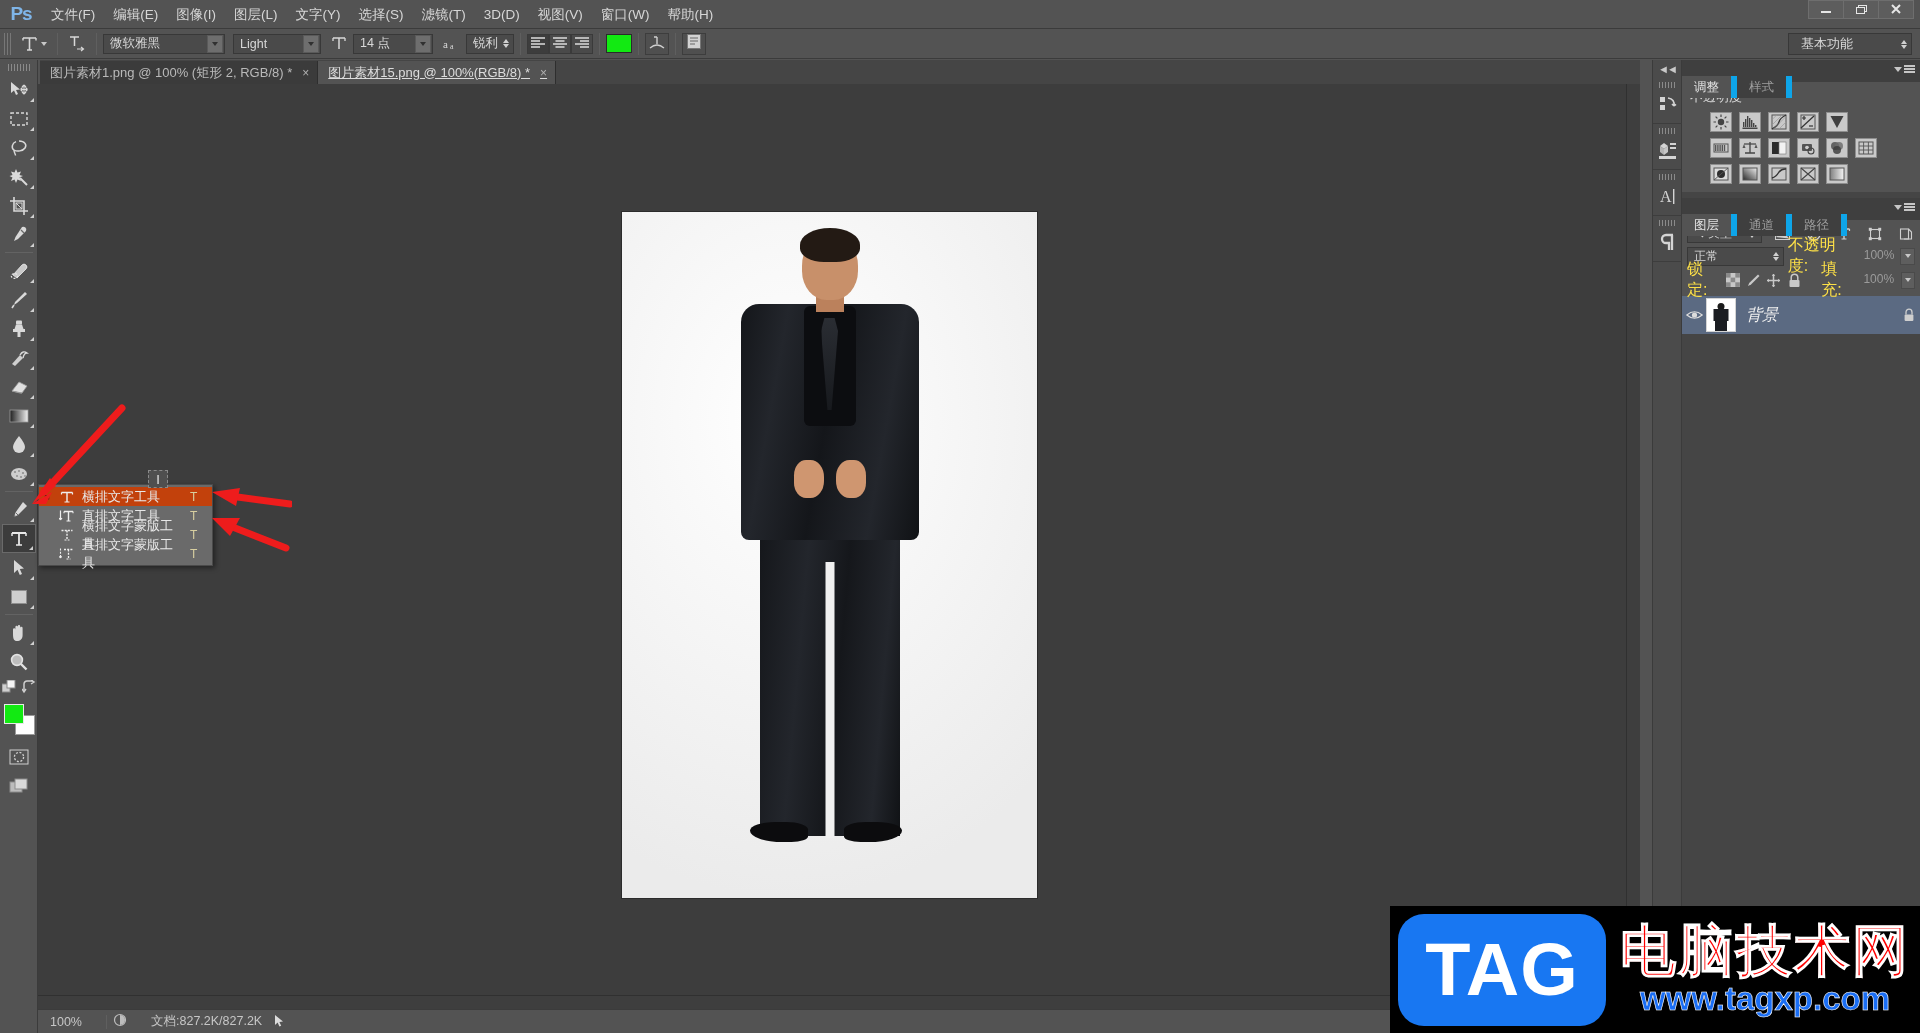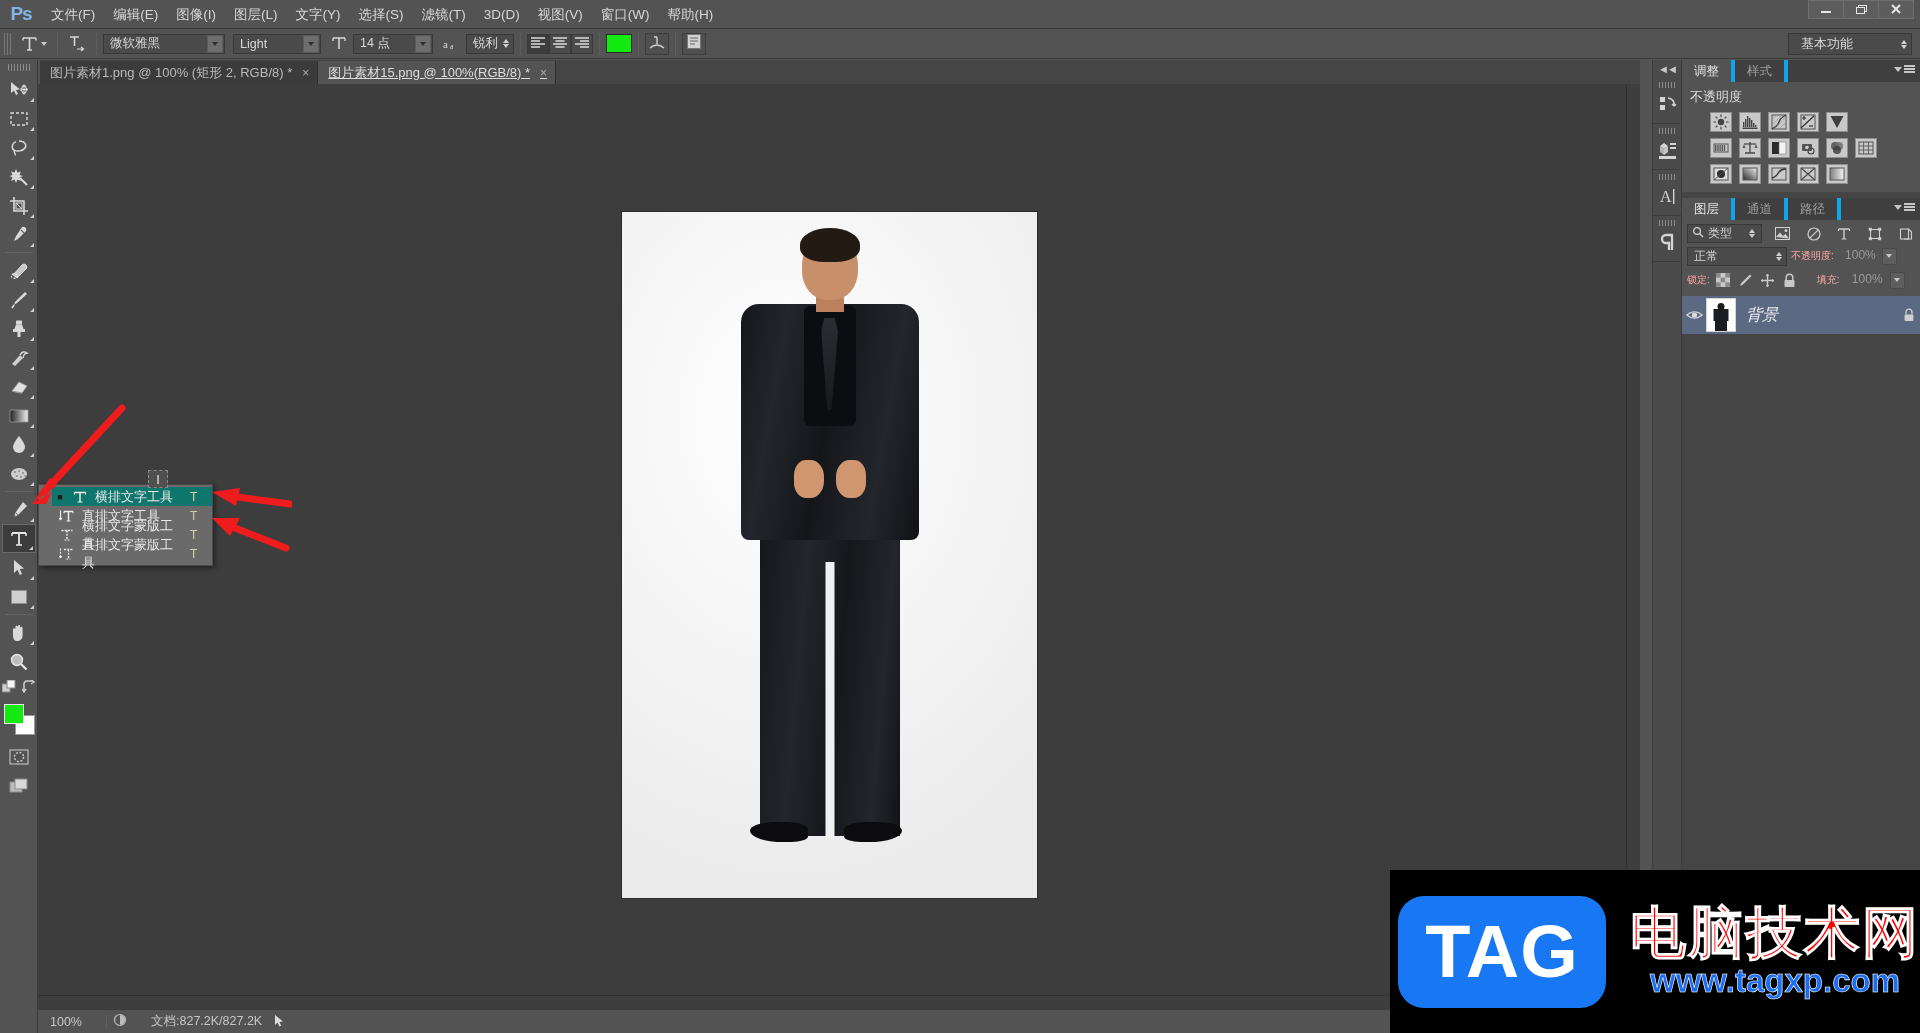--- a/index.html
+++ b/index.html
@@ -117,21 +117,21 @@
   .flyout {
     position:absolute; left:38px; top:484px; width:175px;
     background:#6a6a6a; border:1px solid #4a4a4a; z-index:40;
     box-shadow:2px 2px 5px rgba(0,0,0,.45);
     padding:2px 0;
   }
   .fly-row {
     height:19px; display:flex; align-items:center; color:#e8e8e8; font-size:13px;
     padding-left:4px; gap:6px;
   }
-  .fly-row.sel { background:#0f766e;margin-left:13px; }
+  .fly-row.sel { background:#c2410c; }
   .fly-bullet { width:8px; text-align:center; color:#1e1e1e; font-size:9px; }
   .fly-ico { width:19px; display:flex; align-items:center; justify-content:center; color:#efefef; }
   .fly-label { flex:1; }
   .fly-key { width:22px; color:#d8cfa0; font-size:12px; }
   .fly-preview {
     position:absolute; left:148px; top:470px; width:20px; height:18px;
     border:1px dashed #8a8a8a; background:#4f4f4f;
     display:flex; align-items:center; justify-content:center;
     color:#e4e4e4; font-size:13px; z-index:41;
   }
@@ -193,21 +193,21 @@
   .dock-cell { width:30px; padding:4px 0 6px; display:flex; flex-direction:column; align-items:center;
                border-bottom:1px solid #3d3d3d; }
   .dock-cell .g { width:18px;height:6px;margin-bottom:3px;
     background:repeating-linear-gradient(to right,#8a8a8a 0 1px,transparent 1px 3px); }
   .dock-ico { height:26px; display:flex;align-items:center;justify-content:center; color:#d4d4d4;}
 
   
   .panels { position:absolute; right:0; top:60px; width:238px; height:973px; background:#454545; }
   .panel-tabs { display:flex; height:22px; background:#3f3f3f; position:relative; }
   .ptab { padding:0 12px; height:22px; line-height:22px; font-size:12.5px; color:#9f9f9f;
-          background:#3f3f3f; border-right:4px solid #0ea5e9; }
+          background:#3f3f3f; border-right:6px solid #0ea5e9;margin-top:16px; }
   .ptab.active { background:#535353; color:#e2e2e2; }
   .pmenu { position:absolute; right:5px; top:5px; display:flex; align-items:center; gap:2px; color:#c6c6c6; }
   .pmenu .tri2 { width:0;height:0;border-left:4px solid transparent;border-right:4px solid transparent;border-top:5px solid #c6c6c6; }
   .pmenu .bars { width:11px;height:9px;
     background:repeating-linear-gradient(to bottom,#c6c6c6 0 1.5px,transparent 1.5px 3px); }
 
   .adjust-body { background:#535353; padding:6px 0 8px; }
   .adjust-title { color:#dcdcdc; font-size:13px; padding:0 8px 6px; }
   .adj-grid { display:flex; flex-direction:column; gap:6px; padding-left:28px; }
   .adj-row { display:flex; gap:7px; }
@@ -215,41 +215,41 @@
              display:flex; align-items:center; justify-content:center; }
 
   .layers-panel { margin-top:6px; background:#535353; }
   .lp-filter { display:flex; align-items:center; height:24px; padding:3px 5px 0; gap:12px; }
   .filter-combo { width:86px; height:19px; background:#4a4a4a; border:1px solid #383838;
                   display:flex; align-items:center; gap:4px; color:#d6d6d6; font-size:12px; padding:0 4px; }
   .fi-ico { width:22px; height:19px; display:flex;align-items:center;justify-content:center; color:#cfcfcf; }
   .lp-row2 { display:flex; align-items:center; height:24px; padding:2px 5px; gap:4px; }
   .blend-combo { width:100px; height:19px; background:#4a4a4a; border:1px solid #383838;
                  display:flex; align-items:center; color:#d6d6d6; font-size:12px; padding-left:6px; }
-  .lbl { color:#fca5a5; font-size:10px; }
+  .lbl { color:#fde047; font-size:16px; }
   .num-box { width:40px; height:17px; color:#9b9b9b; font-size:12px; text-align:right; padding-right:2px; }
   .mini-drop { width:15px;height:17px; background:#5e5e5e; border:1px solid #4a4a4a;
                display:flex;align-items:center;justify-content:center; }
   .lp-row3 { display:flex; align-items:center; height:24px; padding:2px 5px; gap:5px; }
   .lock-ico { width:17px;height:17px; display:flex;align-items:center;justify-content:center;color:#c8c8c8; }
   .layer-list { margin-top:4px; }
   .layer-row { display:flex; align-items:center; height:38px; background:#5b6a82; }
   .eye-cell { width:24px; display:flex; align-items:center; justify-content:center; color:#d8d8d8; }
   .thumb { width:30px; height:34px; border:1px solid #d4d4d4; background:#fff; position:relative; overflow:hidden; }
   .thumb .t-fig { position:absolute; left:50%; transform:translateX(-50%); background:#17191d; }
   .layer-name { flex:1; color:#f0f0f0; font-size:16px; font-style:italic; padding-left:10px; }
   .lock-badge { width:22px; display:flex; align-items:center; justify-content:center; color:#cfcfcf; }
 
   
   .arrow { position:absolute; z-index:60; pointer-events:none; }
 
   
   .watermark {
-    position:absolute; right:0; bottom:0; width:530px; height:163px;
-    background:#000; display:flex; align-items:center; gap:24px; padding-left:8px; z-index:70;
+    position:absolute; right:0; bottom:0; width:530px; height:127px;
+    background:#000; display:flex; align-items:center; gap:14px; padding-left:8px; z-index:70;
   }
   .tag-logo {
     width:208px; height:112px; background:#1877f2; border-radius:26px;
     display:flex; align-items:center; justify-content:center;
     color:#fff; font-size:74px; font-weight:bold; letter-spacing:1px;
     font-family:"Liberation Sans", sans-serif;
   }
   .wm-right { display:flex; flex-direction:column; justify-content:center; }
   .wm-cn { color:#ff0000; font-size:56px; font-weight:bold; line-height:1.05;
            letter-spacing:2px; -webkit-text-stroke:1px #fff; }

